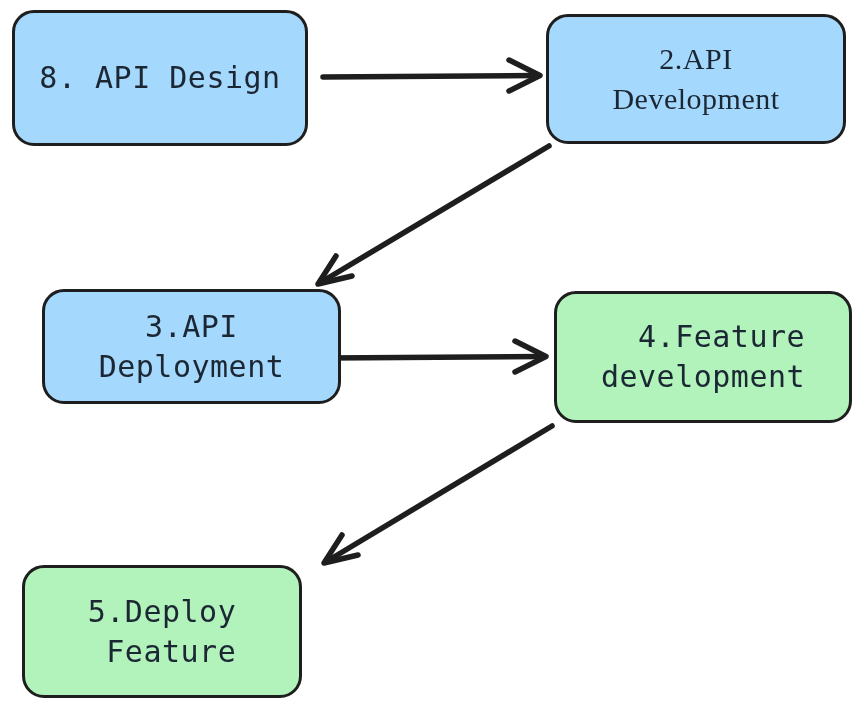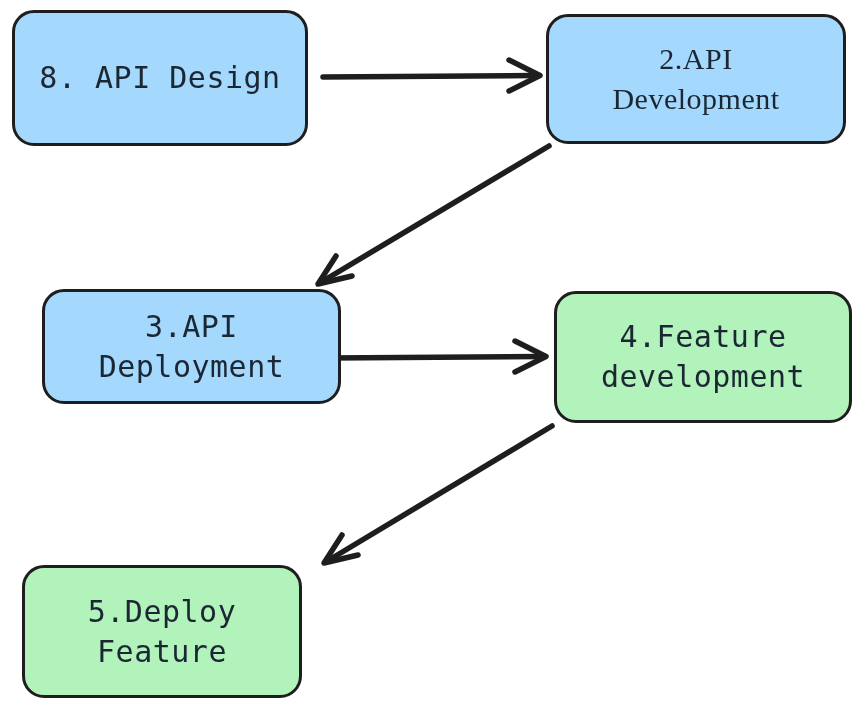--- a/index.html
+++ b/index.html
@@ -26,21 +26,21 @@
     text-align: center;
     color: #1b2733;
     font-family: "DejaVu Sans Mono", "Liberation Mono", monospace;
     font-size: 30px;
     line-height: 1.33;
     letter-spacing: 0.5px;
     white-space: pre-line;
     user-select: none;
   }
   .node-blue  { background: #a5d8fd; }
-  .node-green { background: #b2f2bb; }
+  .node-green { background: #b2f2bb; text-align: right; }
 
   .node-label {
     display: block;
     padding: 0 8px;
   }
 
   svg.edges {
     position: absolute;
     left: 0;
     top: 0;

